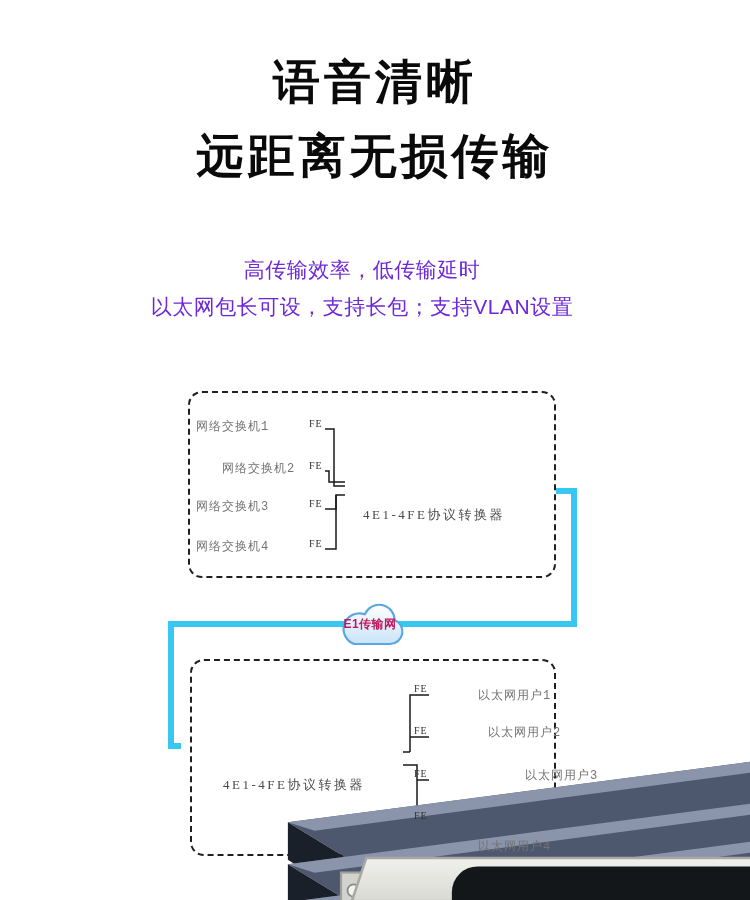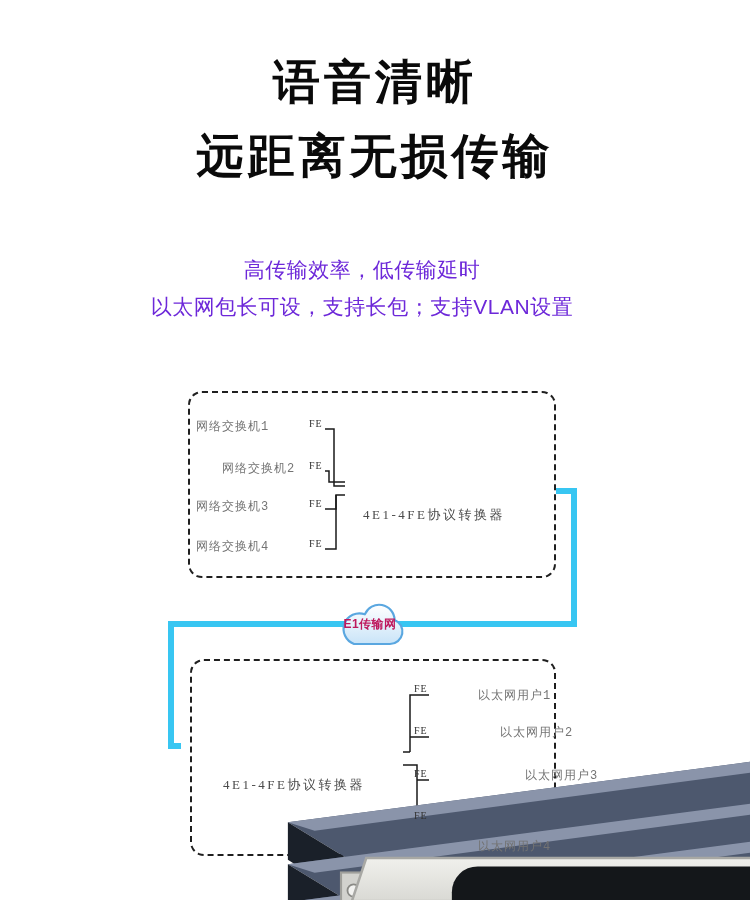--- a/index.html
+++ b/index.html
@@ -187,17 +187,17 @@
   <div class="abs cloud-label txt" style="left:337px;top:618px;width:66px;">E1传输网</div>
 
   <div class="abs device-label txt" style="left:223px;top:778px;width:170px;">4E1-4FE协议转换器</div>
 
   <div class="abs fe-label txt" style="left:414px;top:684px;">FE</div>
   <div class="abs fe-label txt" style="left:414px;top:726px;">FE</div>
   <div class="abs fe-label txt" style="left:414px;top:769px;">FE</div>
   <div class="abs fe-label txt" style="left:414px;top:811px;">FE</div>
 
   <div class="abs serif-label txt" style="left:478px;top:690px;">以太网用户1</div>
-  <div class="abs serif-label txt" style="left:500px;top:727px;text-align:right;">以太网用户2</div>
+  <div class="abs serif-label txt" style="left:488px;top:727px;text-align:right;">以太网用户2</div>
   <div class="abs serif-label txt" style="left:478px;top:770px;margin-left:47px;">以太网用户3</div>
   <div class="abs serif-label txt" style="left:478px;top:841px;">以太网用户4</div>
 
 </div>
 
 </body></html>

